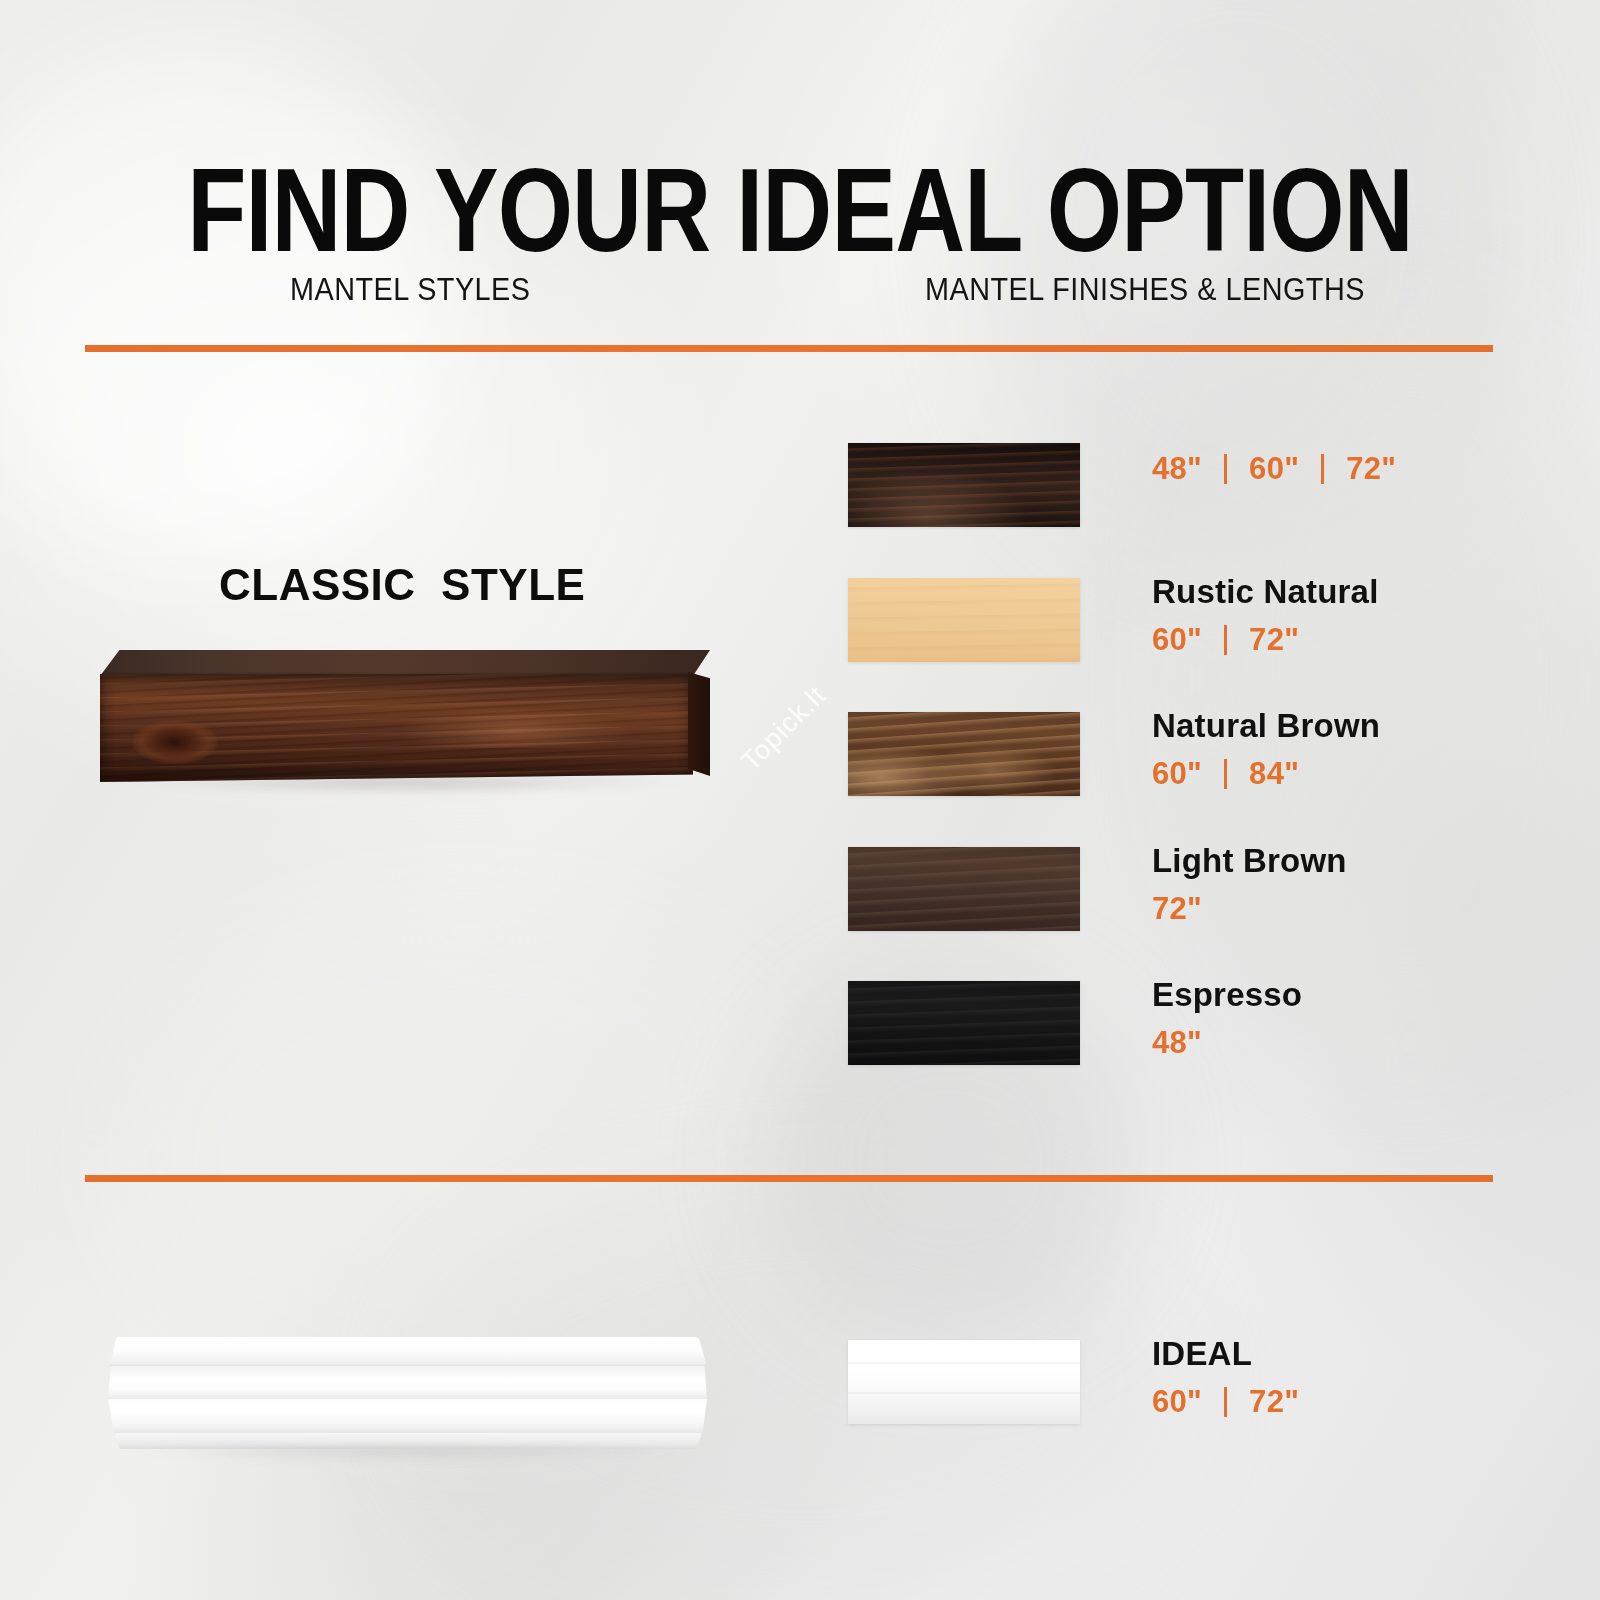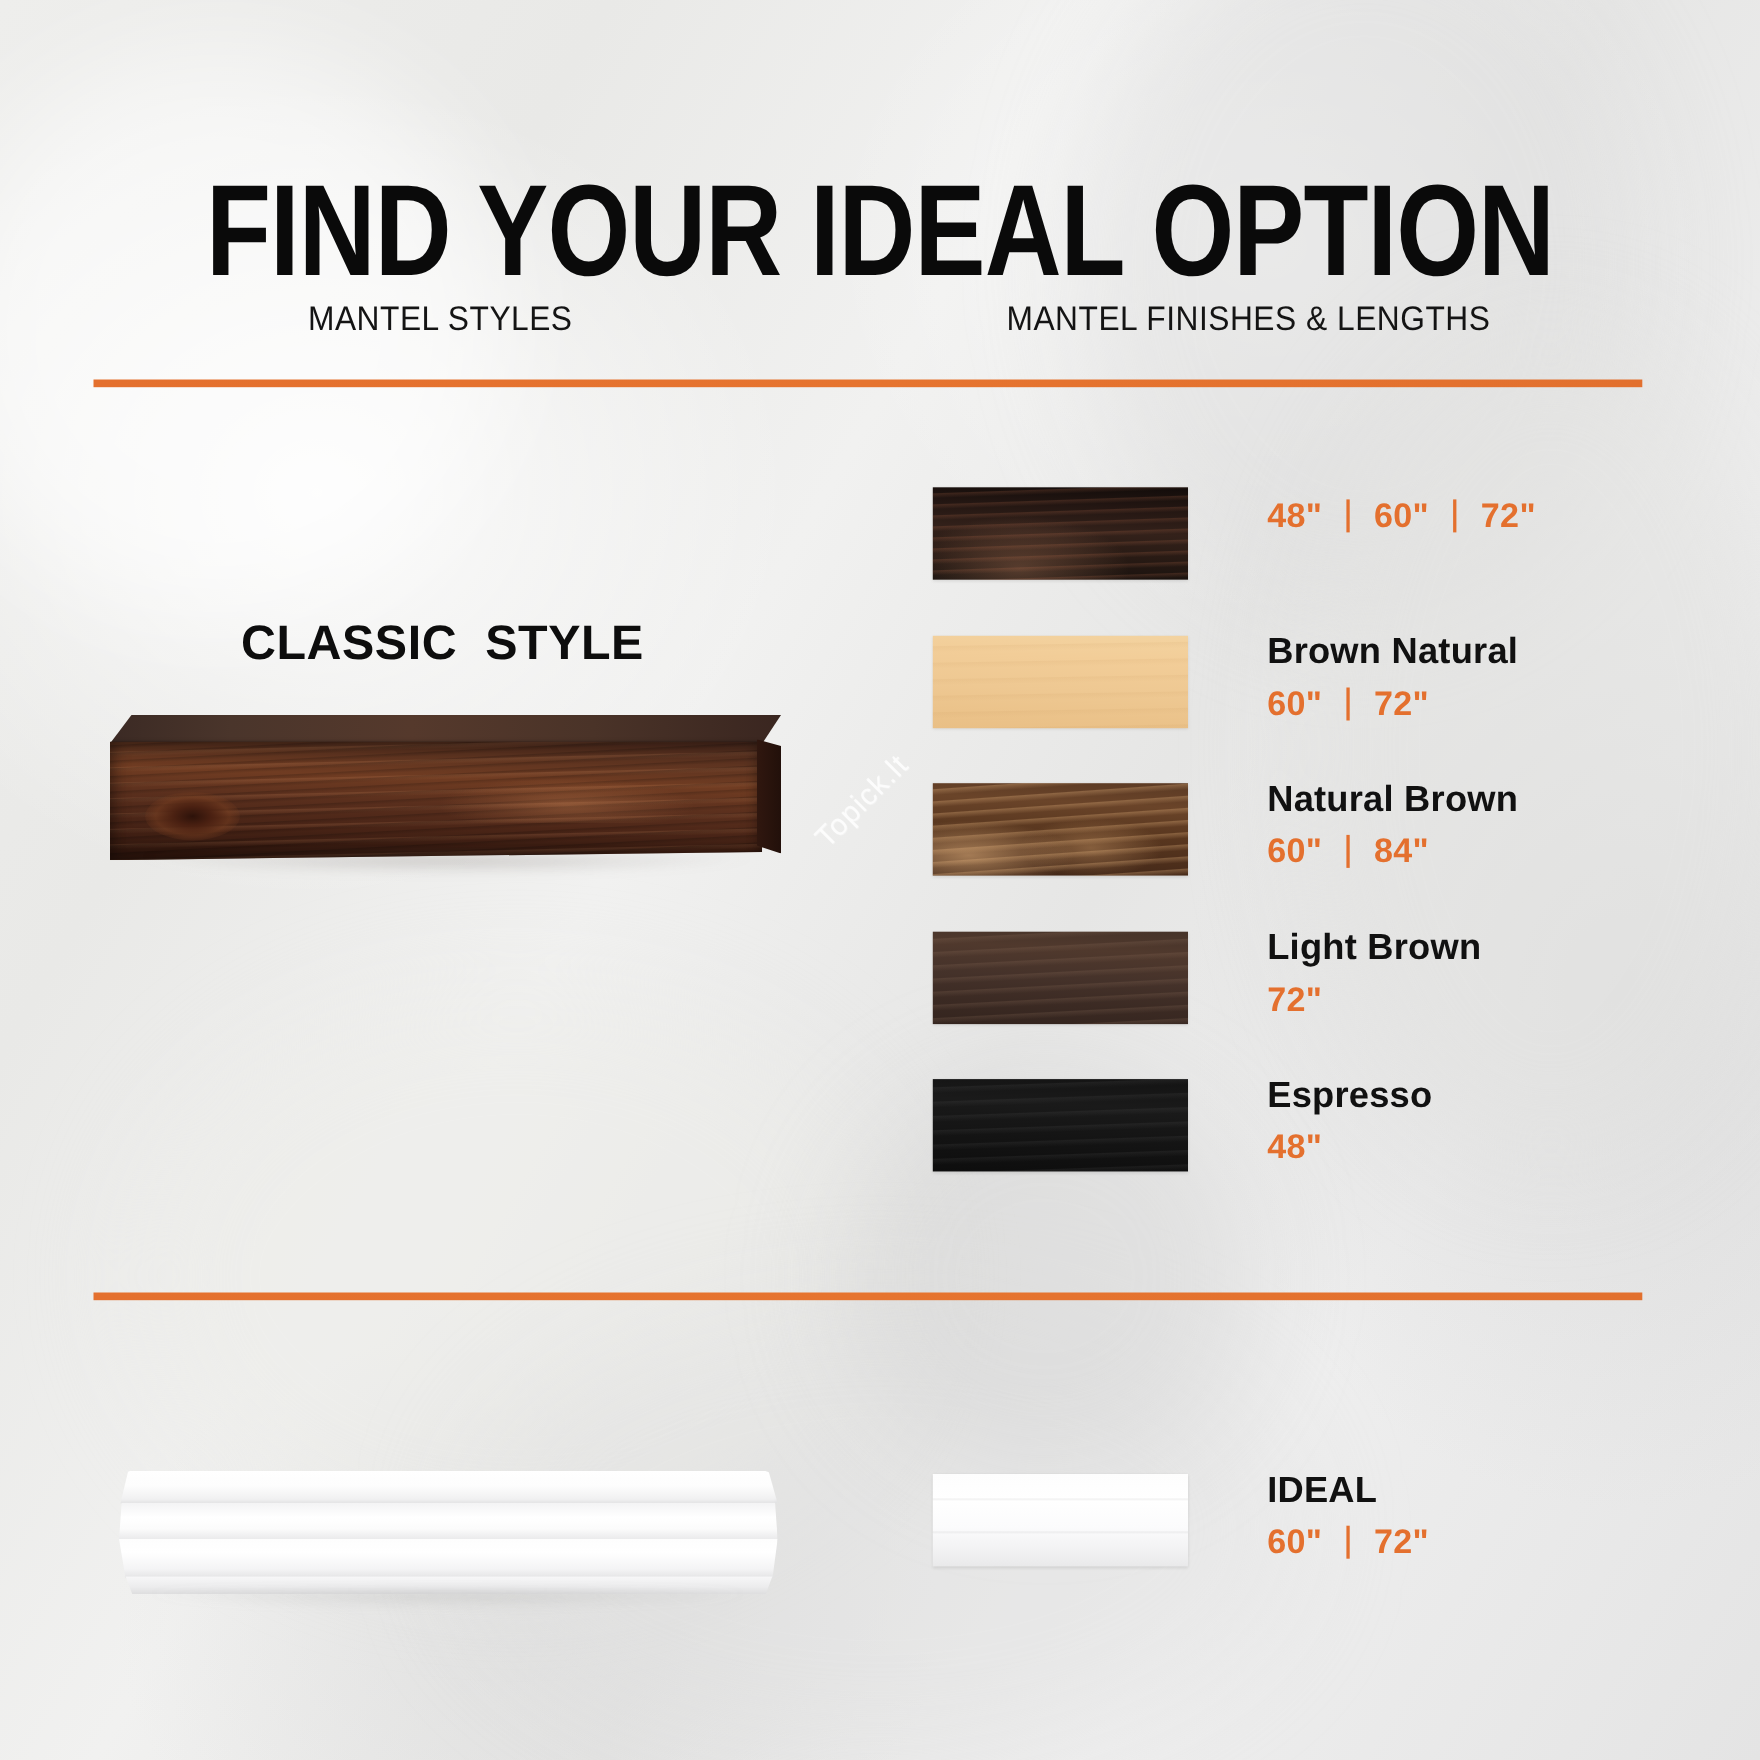--- a/index.html
+++ b/index.html
@@ -52,21 +52,21 @@
     line-height: 1;
     letter-spacing: -1px;
     color: #0a0a0a;
     transform: scaleX(0.82);
     transform-origin: 50% 50%;
     white-space: nowrap;
   }
 
   .col-heads {
     position: absolute;
-    left: 85px;
+    left: 95px;
     right: 85px;
     top: 272px;
     height: 48px;
   }
   .col-head {
     position: absolute;
     font-size: 31px;
     font-weight: 400;
     letter-spacing: 0.5px;
     color: #141414;
@@ -356,21 +356,21 @@
         <span class="size-val">72"</span>
       </div>
     </div>
   </div>
 
   <div class="finish-row" style="top:578px">
     <div class="swatch">
       <div class="swatch-inner sw-rustic-natural"></div>
     </div>
     <div class="finish-text">
-      <div class="finish-name">Brown Natural</div>
+      <div class="finish-name">Rustic Natural</div>
       <div class="finish-sizes">
         <span class="size-val">60"</span>
         <span class="size-sep"></span>
         <span class="size-val">72"</span>
       </div>
     </div>
   </div>
 
   <div class="finish-row" style="top:712px">
     <div class="swatch">

